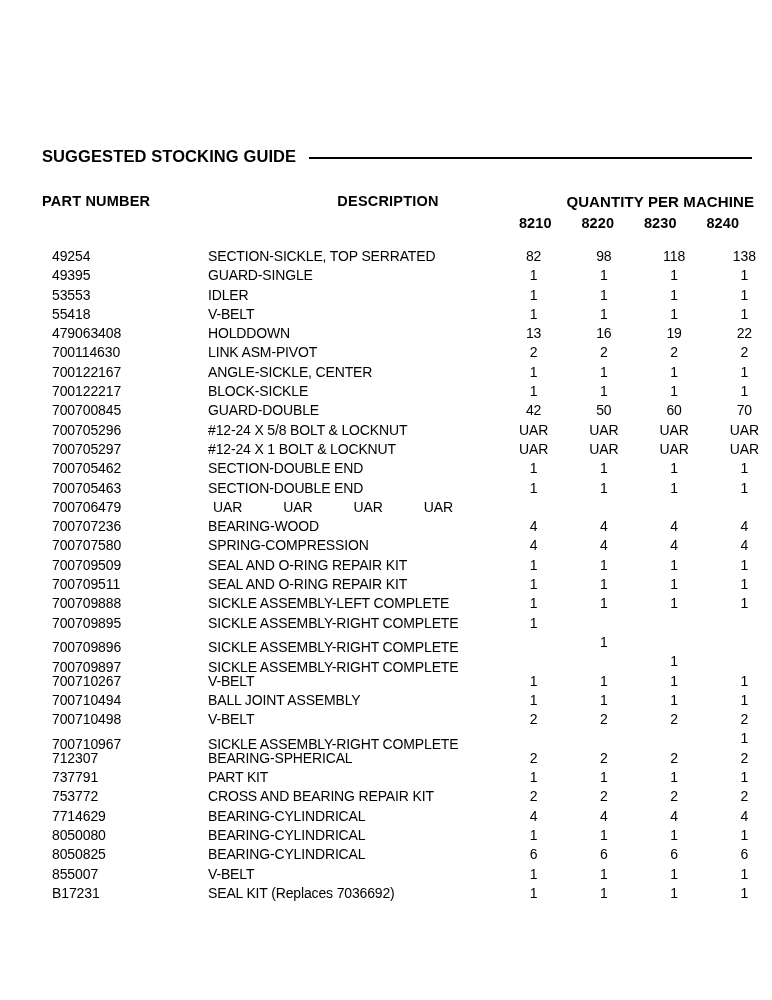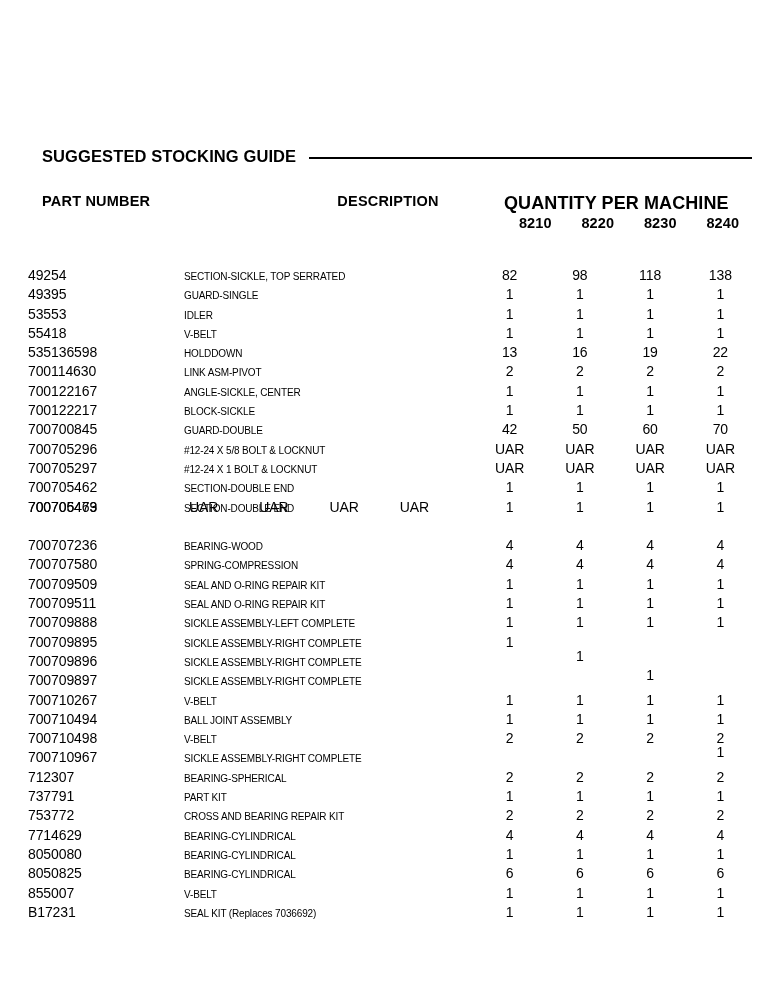--- a/index.html
+++ b/index.html
@@ -81,22 +81,22 @@
     font-size: 14.5px;
     font-weight: bold;
     letter-spacing: 0.2px;
     white-space: nowrap;
   }
   .hdr-qty {
     position: absolute;
     left: 462px;
     top: 0px;
     width: 250px;
-    text-align: left;
-    font-size: 18px;
+    text-align: right;
+    font-size: 15px;
     font-weight: bold;
     letter-spacing: 0.1px;
     white-space: nowrap;
   }
   #machine-cols {
     position: absolute;
     left: 462px;
     top: 22px;
     width: 250px;
     display: flex;
@@ -105,43 +105,42 @@
     flex: 1 1 0;
     text-align: center;
     font-size: 14.5px;
     font-weight: bold;
     letter-spacing: 0.1px;
   }
 
   
   #parts-table {
     position: absolute;
-    left: 28px;
+    left: 52px;
     top: 247px;
     width: 712px;
   }
   .part-row {
     display: flex;
     align-items: baseline;
     height: 19.3px;
     line-height: 19.3px;
     white-space: nowrap;
   }
   .cell-part {
     width: 156px;
     flex: 0 0 156px;
     font-size: 14px;
     letter-spacing: -0.1px;
   }
   .cell-desc {
     width: 306px;
     flex: 0 0 306px;
-    font-size: 10px;
+    font-size: 14px;
     letter-spacing: -0.15px;
-    margin-top: 20px;
   }
   .qty-group {
     flex: 0 0 250px;
     width: 250px;
     display: flex;
     gap: 31px;
   }
   .cell-qty {
     flex: 1 1 0;
     text-align: center;
@@ -206,21 +205,21 @@
         <span class="cell-part">55418</span>
         <span class="cell-desc">V-BELT</span>
         <span class="qty-group">
           <span class="cell-qty">1</span>
           <span class="cell-qty">1</span>
           <span class="cell-qty">1</span>
           <span class="cell-qty">1</span>
         </span>
       </div>
       <div class="part-row">
-        <span class="cell-part">535136598</span>
+        <span class="cell-part">479063408</span>
         <span class="cell-desc">HOLDDOWN</span>
         <span class="qty-group">
           <span class="cell-qty">13</span>
           <span class="cell-qty">16</span>
           <span class="cell-qty">19</span>
           <span class="cell-qty">22</span>
         </span>
       </div>
       <div class="part-row">
         <span class="cell-part">700114630</span>

